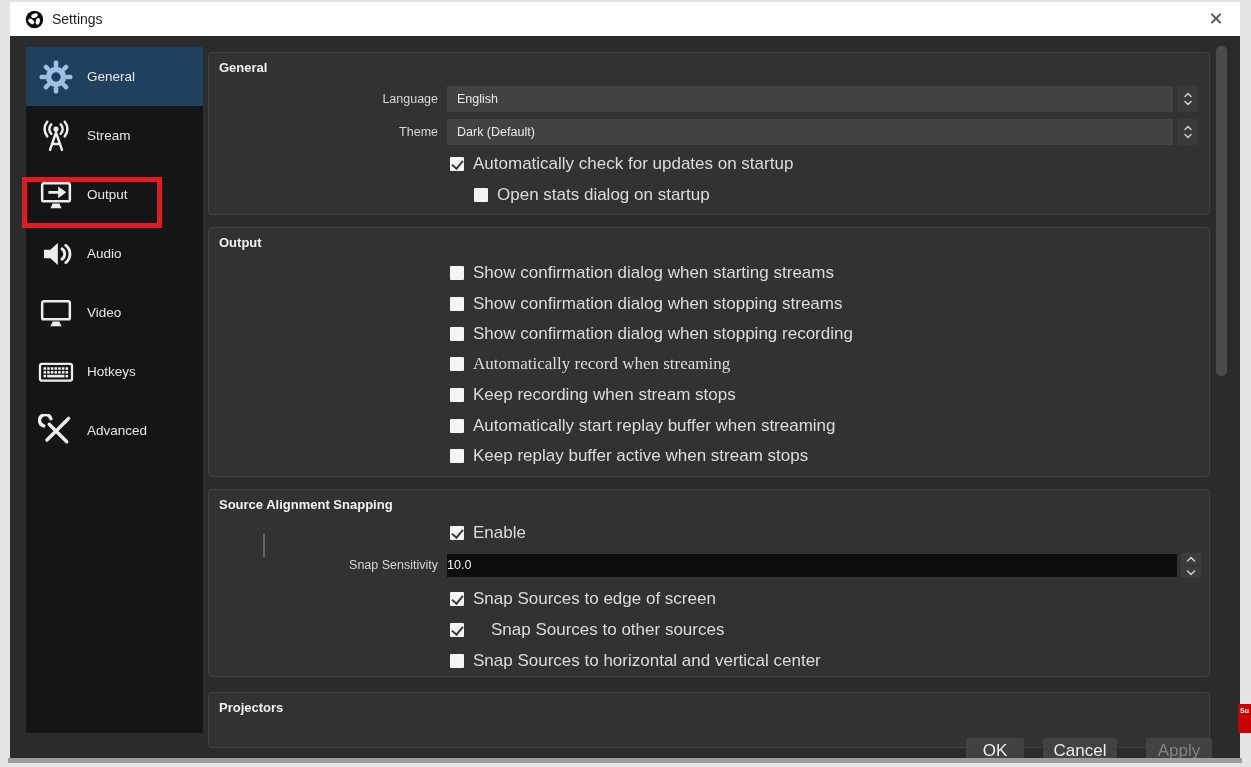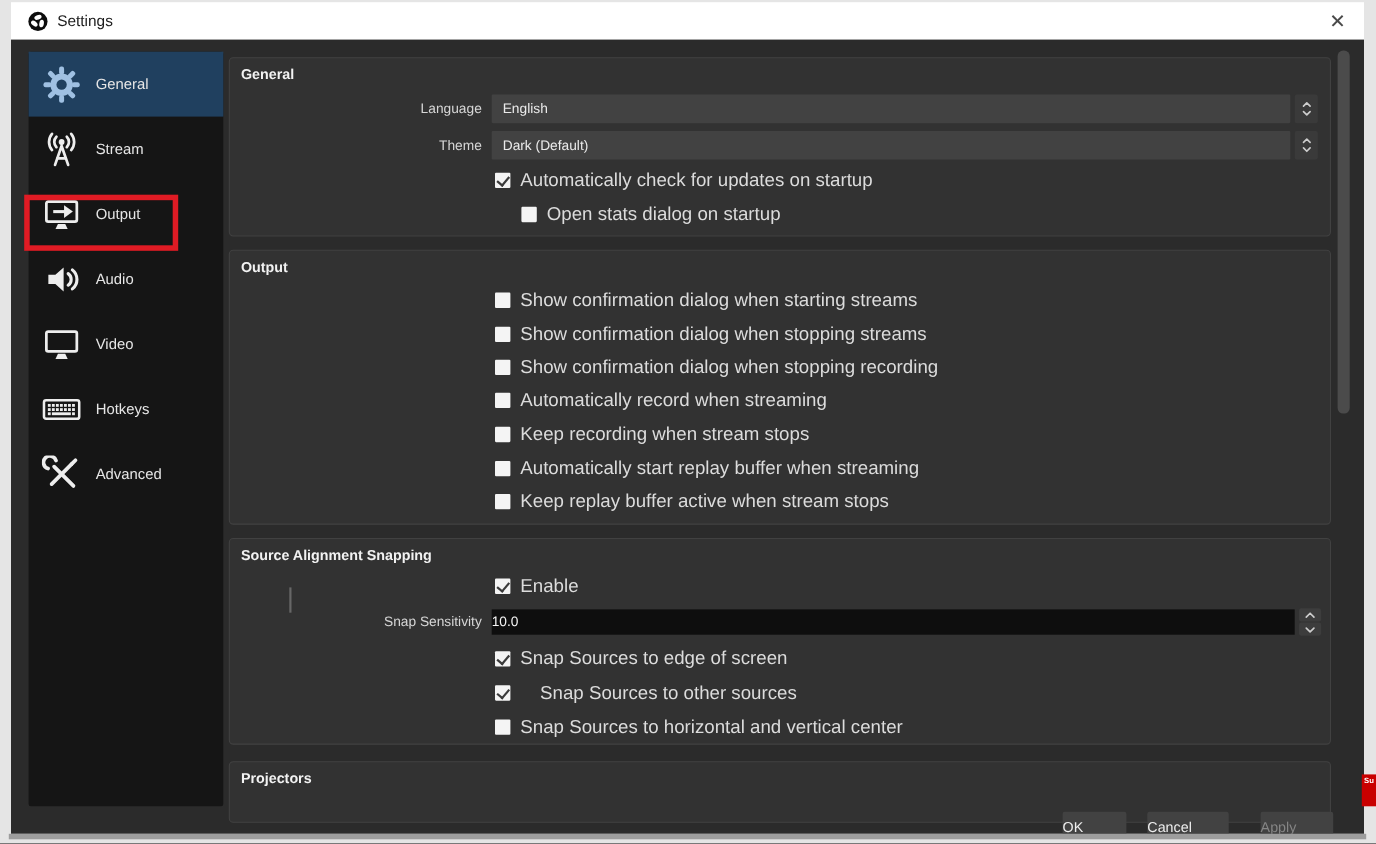--- a/index.html
+++ b/index.html
@@ -52,21 +52,21 @@
   .spin-btn { position:absolute; left:0; width:20px; height:12px; background:#3d3d3d; border-radius:2px;
               display:flex; align-items:center; justify-content:center; }
   .spin-btn.up { top:0; } .spin-btn.down { top:13px; }
 
   .scroll-thumb { position:absolute; left:1206px; top:10px; width:11px; height:330px;
                   background:#4b4b4b; border-radius:5px; }
 
   .artifact { position:absolute; left:253px; top:498px; width:2px; height:23px; background:#7a7a7a; opacity:.75; }
 
   .btn { position:absolute; top:702px; height:26px; background:#424242; color:#ededed;
-         font-size:13px; border:none; border-radius:2px; text-align:left;
+         font-size:17px; border:none; border-radius:2px; text-align:center;
          font-family:"Liberation Sans", sans-serif; }
   .btn.disabled { color:#858585; }
   .btn-ok { left:956px; width:58px; }
   .btn-cancel { left:1033px; width:74px; }
   .btn-apply { left:1136px; width:66px; }
 
   .bottom-strip { position:absolute; left:8px; top:758px; width:1234px; height:5px; background:#9d9d9d; }
   .subscribe-badge { position:absolute; left:1238px; top:704px; width:13px; height:29px; background:#c90000;
                      color:#fff; font-size:7px; font-weight:bold; padding:3px 0 0 2px; overflow:hidden; }
 
@@ -264,21 +264,21 @@
         <span class="check-label">Show confirmation dialog when starting streams</span>
       </div>
       <div class="check-row" style="top:68px;">
         <span class="checkbox"></span>
         <span class="check-label">Show confirmation dialog when stopping streams</span>
       </div>
       <div class="check-row" style="top:98px;">
         <span class="checkbox"></span>
         <span class="check-label">Show confirmation dialog when stopping recording</span>
       </div>
-      <div class="check-row" style="top:128px;">
+      <div class="check-row" style="top:128px;font-family:Liberation Serif, serif;">
         <span class="checkbox"></span>
         <span class="check-label">Automatically record when streaming</span>
       </div>
       <div class="check-row" style="top:159px;">
         <span class="checkbox"></span>
         <span class="check-label">Keep recording when stream stops</span>
       </div>
       <div class="check-row" style="top:190px;">
         <span class="checkbox"></span>
         <span class="check-label">Automatically start replay buffer when streaming</span>

